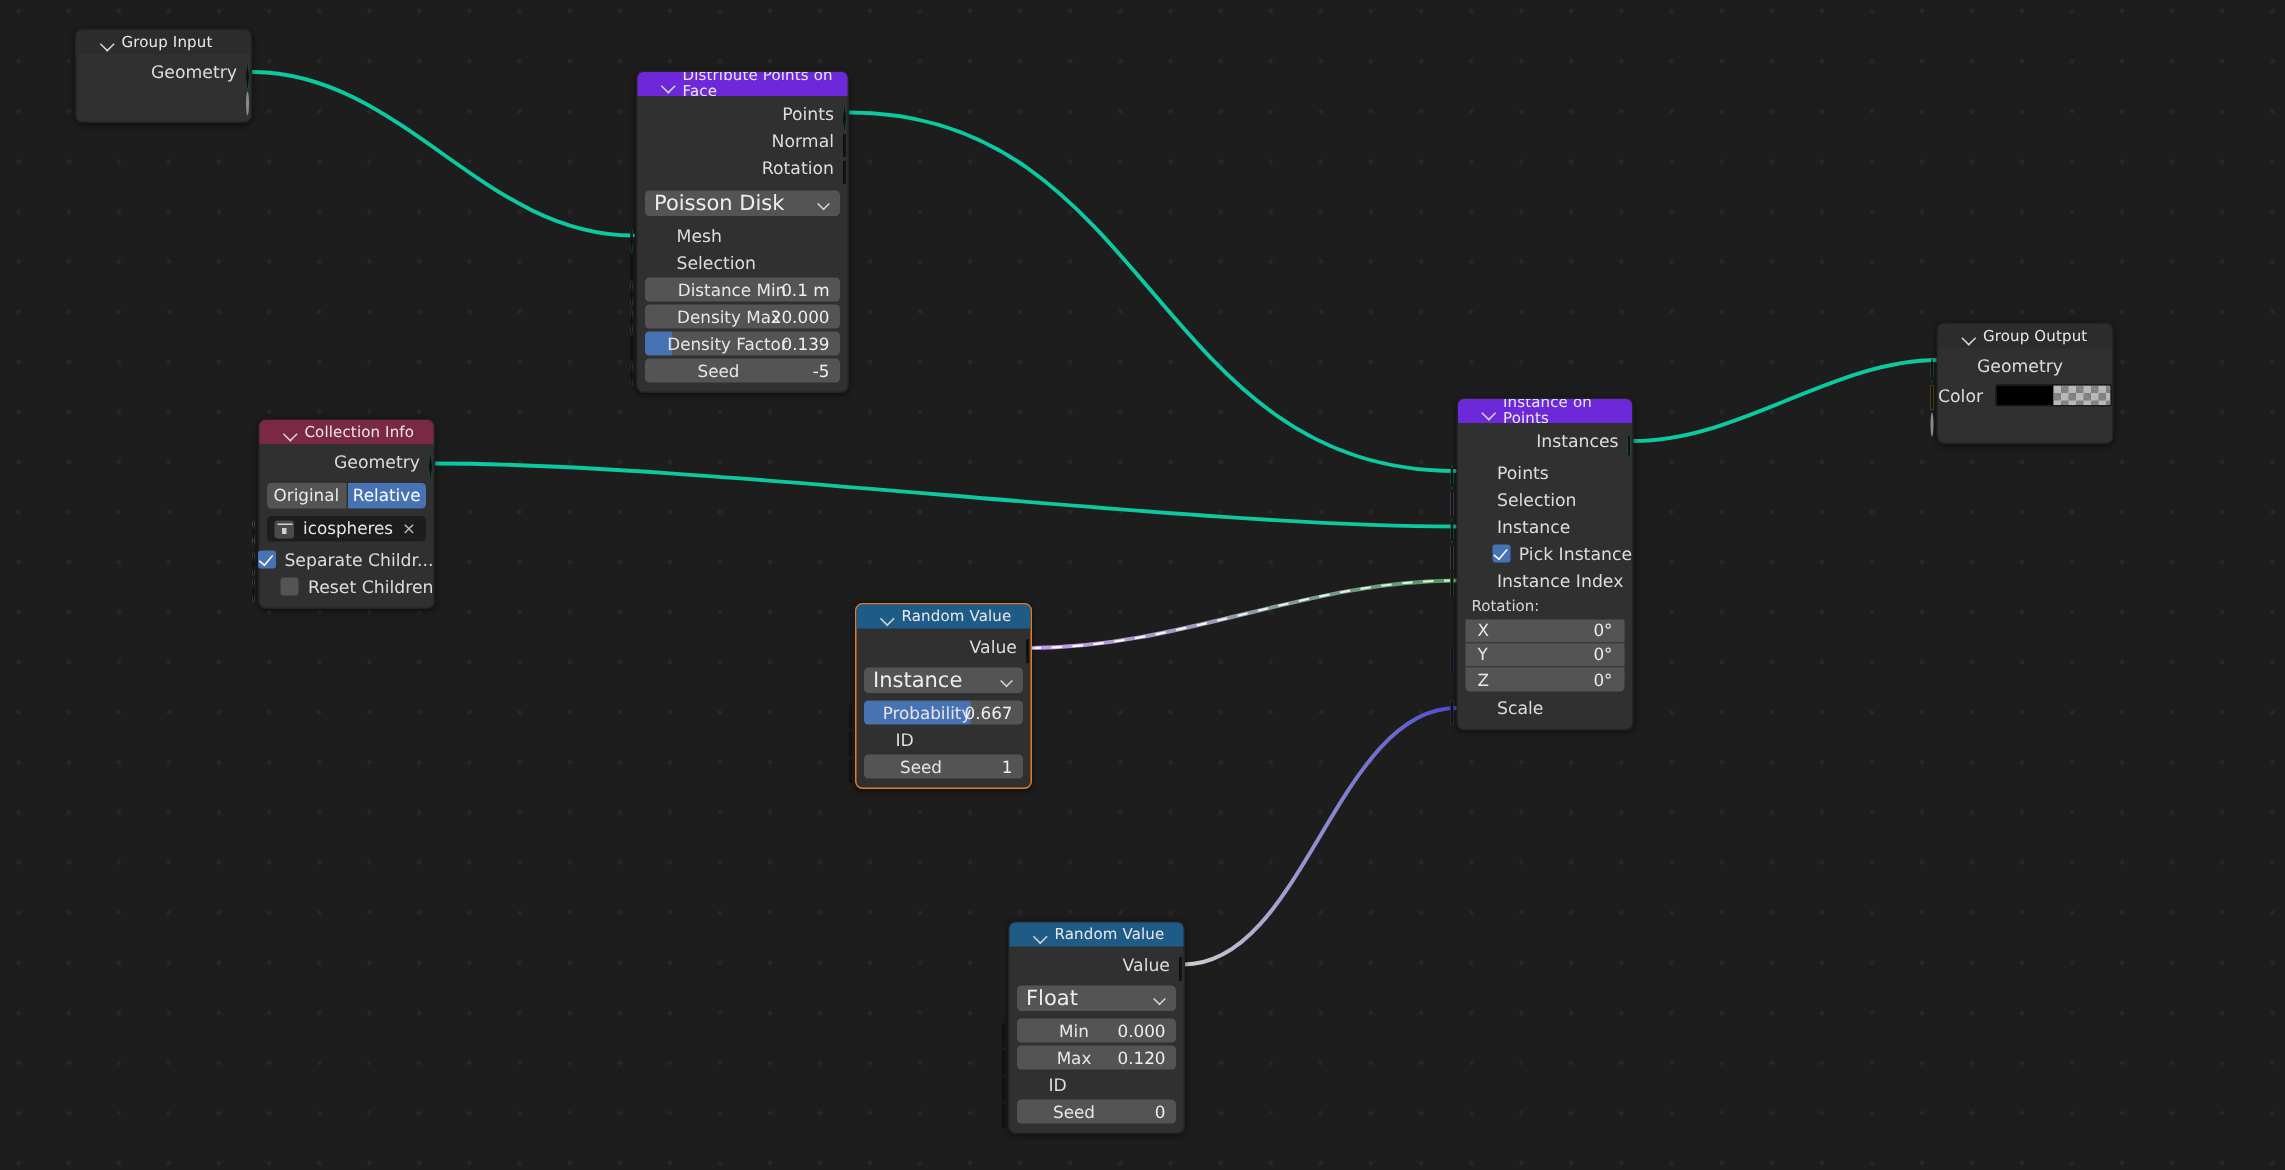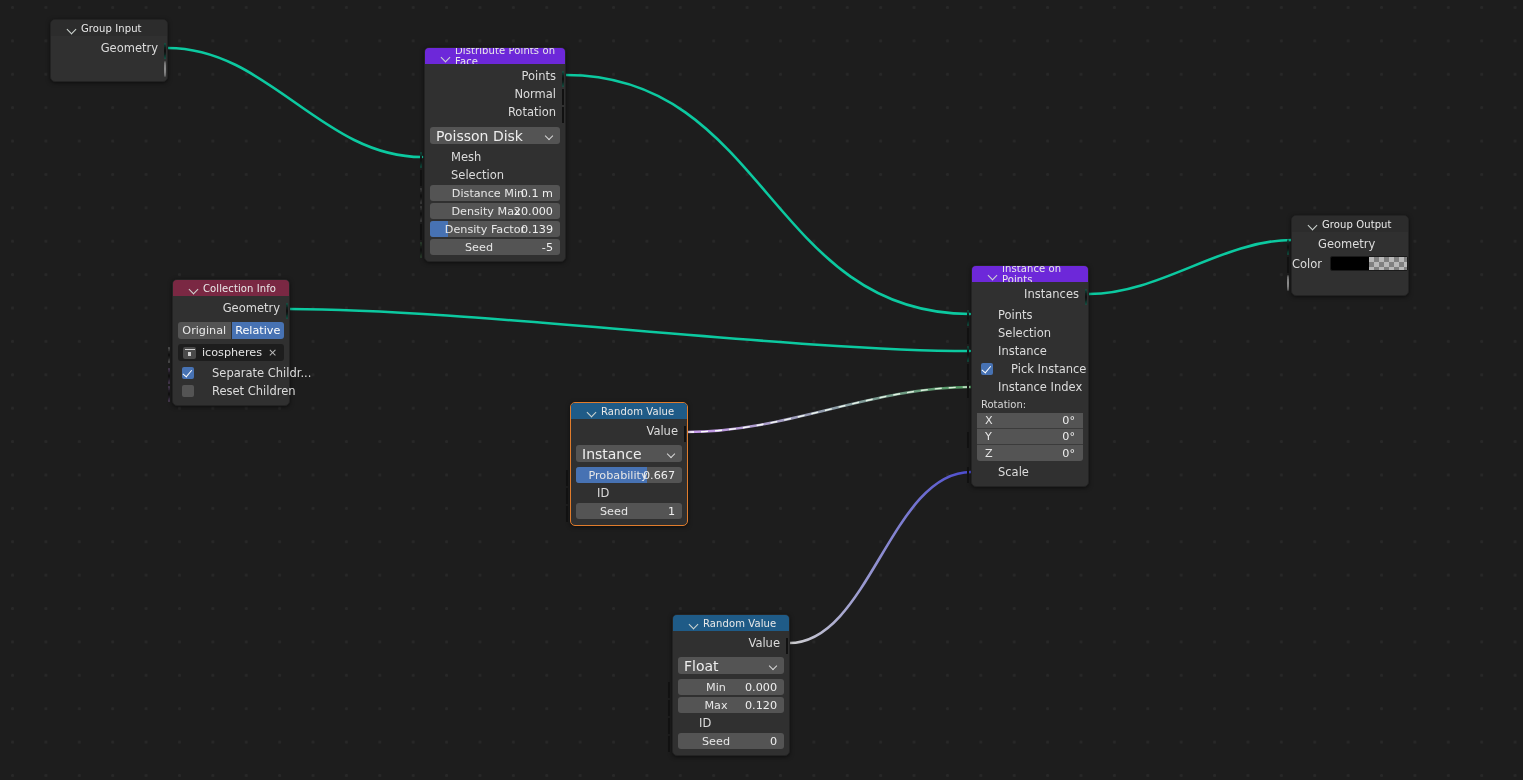--- a/index.html
+++ b/index.html
@@ -134,22 +134,22 @@
   .boxicon {
     width: 13px; height: 12px; border-radius: 2px; background: #4a4a4a;
     position: relative; flex: 0 0 auto;
   }
   .boxicon:before { content:""; position:absolute; left:1.5px; top:2px;
     width:10px; height:1.6px; background:#d0d0d0; }
   .boxicon:after { content:""; position:absolute; left:4.8px; top:5px;
     width:3.4px; height:4px; background:#d0d0d0; }
   .xbtn { margin-left: auto; color: #bdbdbd; font-size: 11px; padding-right: 2px; }
 
-  .cbrow { display: flex; align-items: center; gap: 18px; padding-left: 9px;
-           height: 18px; }
+  .cbrow { display: flex; align-items: center; gap: 6px; padding-left: 9px;
+           height: 18px; justify-content: flex-end; }
   .cb { width: 12px; height: 12px; border-radius: 2px; background: #545454;
         position: relative; flex: 0 0 auto; }
   .cb.on { background: #4772b3; }
   .cb.on:after {
     content: ""; position: absolute; left: 3.2px; top: 1.4px;
     width: 4px; height: 7.5px;
     border-right: 1.8px solid #fff; border-bottom: 1.8px solid #fff;
     transform: rotate(40deg);
   }
   .sublabel { padding-left: 9px; height: 17px; display: flex;

